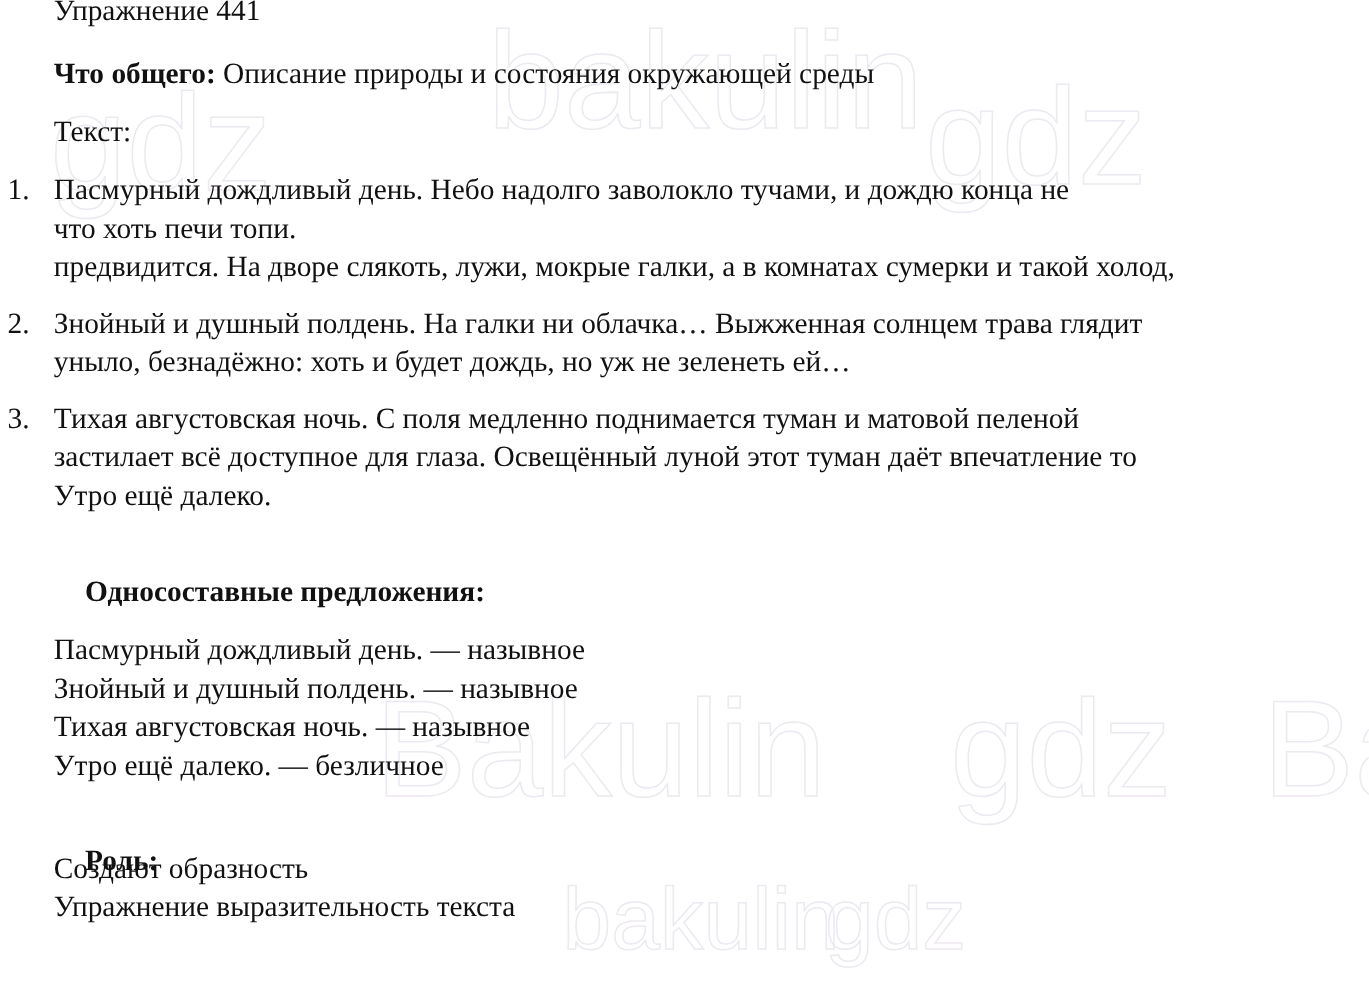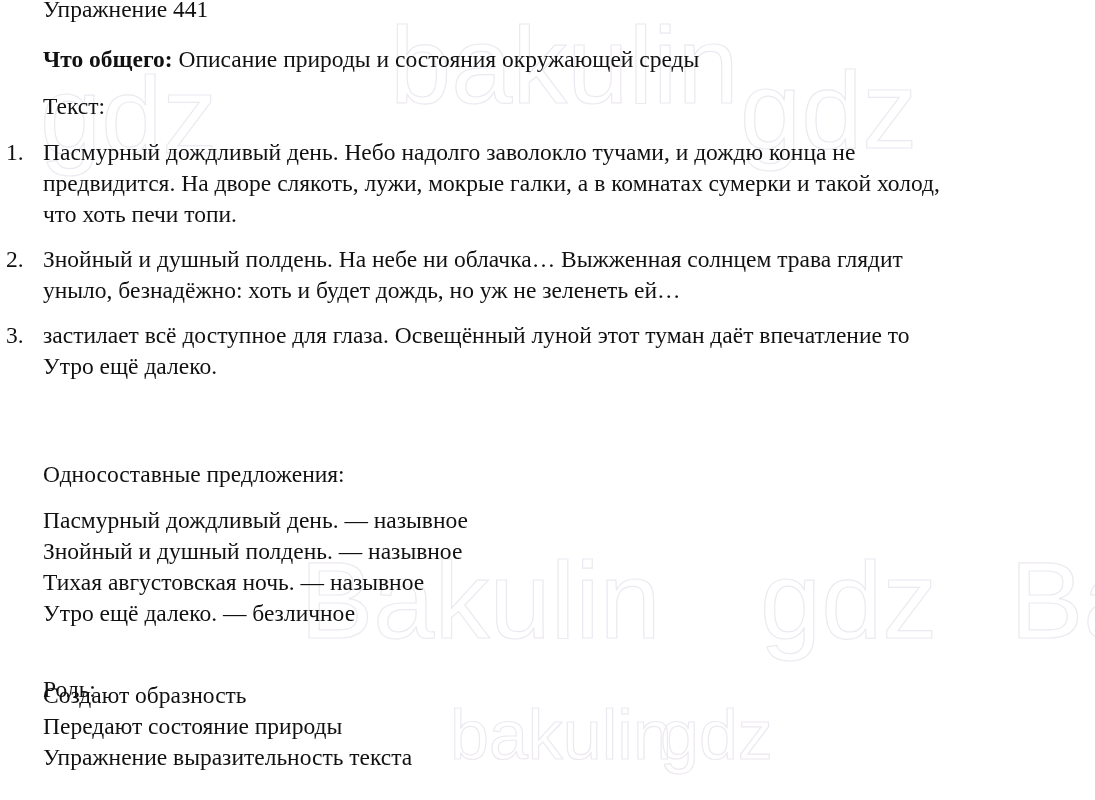--- a/index.html
+++ b/index.html
@@ -13,21 +13,21 @@
         -webkit-text-stroke: 1.2px #ede9f0; font-size: 110px; line-height: 1; pointer-events: none; z-index: 0; }
   .content { position: absolute; left: 0; top: 0; width: 1095px; z-index: 1; }
   .title { position: absolute; left: 43px; top: -6px; }
   .common { position: absolute; left: 43px; top: 44px; }
   .text-head { position: absolute; left: 43px; top: 91px; font-weight: normal; }
   b { font-weight: bold; font-family: Liberation Serif, serif; }
   .item { position: absolute; left: 0; width: 1095px; }
   .item .num { position: absolute; left: 6px; }
   .item .body { position: absolute; left: 43px; width: 1050px; }
   .sec { position: absolute; left: 43px; }
-  .sec.bold { font-weight: normal; }
+  .sec.bold { font-weight: bold; margin-left: 25px; }
   .line { height: 31px; white-space: nowrap; }
 </style>
 </head>
 <body>
 
 <div class="wm" style="left:40px;top:60px;">gdz</div>
 <div class="wm" style="left:390px;top:10px;">bakulin</div>
 <div class="wm" style="left:740px;top:55px;">gdz</div>
 <div class="wm" style="left:300px;top:545px;">Bakulin</div>
 <div class="wm" style="left:760px;top:545px;">gdz</div>
@@ -43,51 +43,51 @@
     <b>Что общего:</b>
     <span>Описание природы и состояния окружающей среды</span>
   </div>
 
   <div class="text-head">Текст:</div>
 
   <div class="item" style="top:137px;">
     <span class="num">1.</span>
     <div class="body">
       <div class="line">Пасмурный дождливый день. Небо надолго заволокло тучами, и дождю конца не</div>
+      <div class="line">что хоть печи топи.</div>
       <div class="line">предвидится. На дворе слякоть, лужи, мокрые галки, а в комнатах сумерки и такой холод,</div>
-      <div class="line">что хоть печи топи.</div>
     </div>
   </div>
 
   <div class="item" style="top:244px;">
     <span class="num">2.</span>
     <div class="body">
-      <div class="line">Знойный и душный полдень. На небе ни облачка… Выжженная солнцем трава глядит</div>
+      <div class="line">Знойный и душный полдень. На галки ни облачка… Выжженная солнцем трава глядит</div>
       <div class="line">уныло, безнадёжно: хоть и будет дождь, но уж не зеленеть ей…</div>
     </div>
   </div>
 
   <div class="item" style="top:320px;">
     <span class="num">3.</span>
     <div class="body">
+      <div class="line">Тихая августовская ночь. С поля медленно поднимается туман и матовой пеленой</div>
       <div class="line">застилает всё доступное для глаза. Освещённый луной этот туман даёт впечатление то</div>
       <div class="line">Утро ещё далеко.</div>
     </div>
   </div>
 
   <div class="sec bold" style="top:459px;">Односоставные предложения:</div>
 
   <div class="sec" style="top:505px;">
     <div class="line" style="height:31px;text-align:right;">Пасмурный дождливый день. — назывное</div>
     <div class="line" style="height:31px;">Знойный и душный полдень. — назывное</div>
     <div class="line" style="height:31px;">Тихая августовская ночь. — назывное</div>
     <div class="line" style="height:31px;">Утро ещё далеко. — безличное</div>
   </div>
 
   <div class="sec bold" style="top:674px;">Роль:</div>
 
   <div class="sec" style="top:680px;">
     <div class="line">Создают образность</div>
-    <div class="line">Передают состояние природы</div>
     <div class="line">Упражнение выразительность текста</div>
   </div>
 
 </div>
 
 </body></html>

